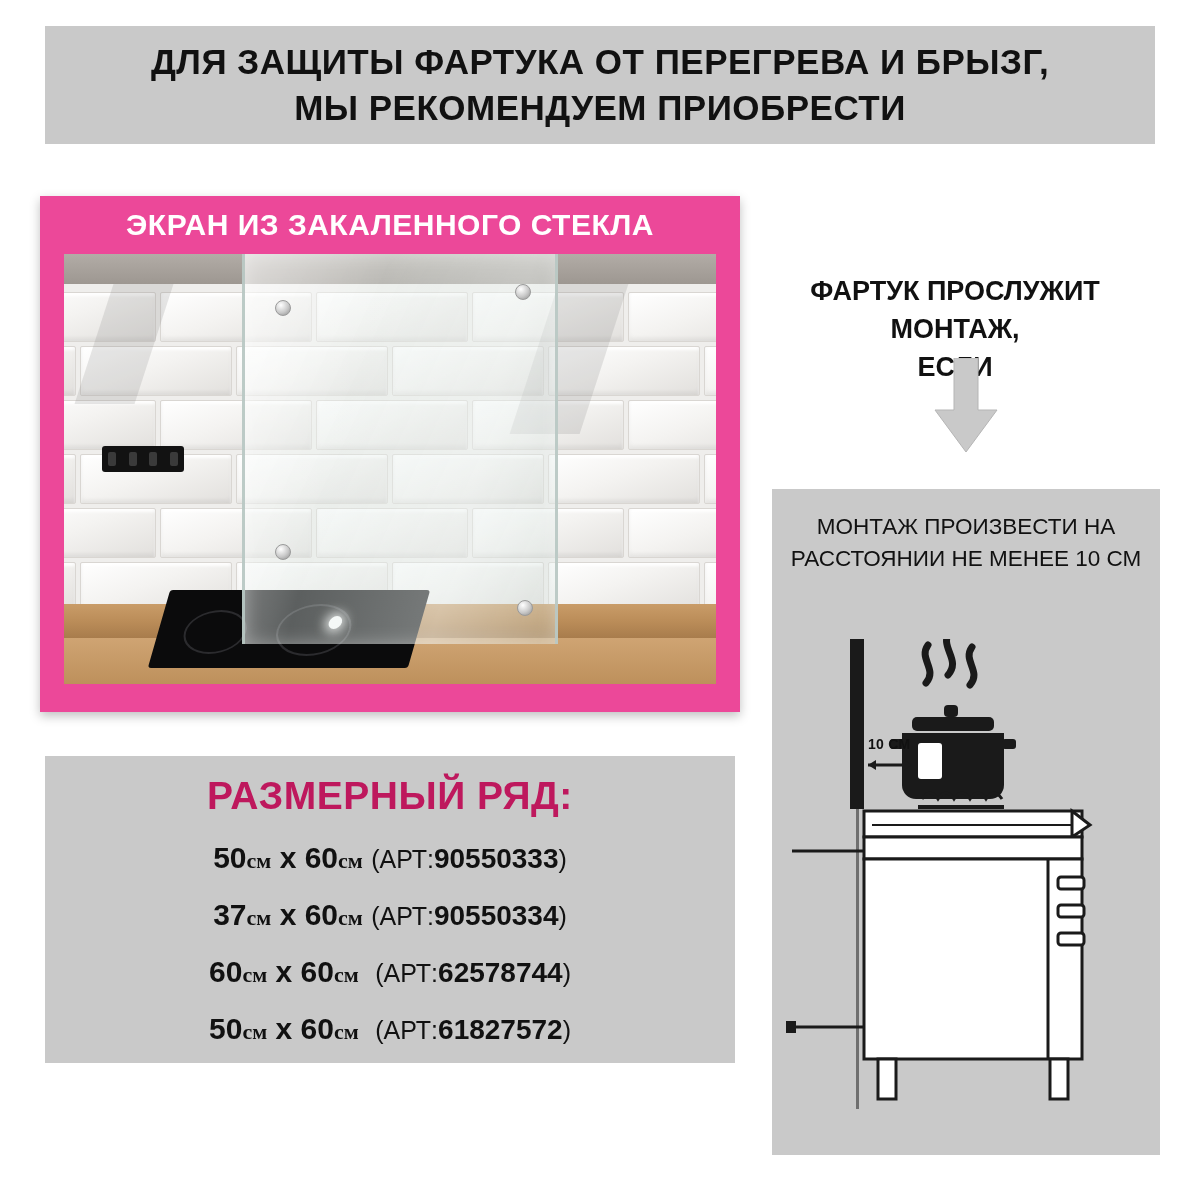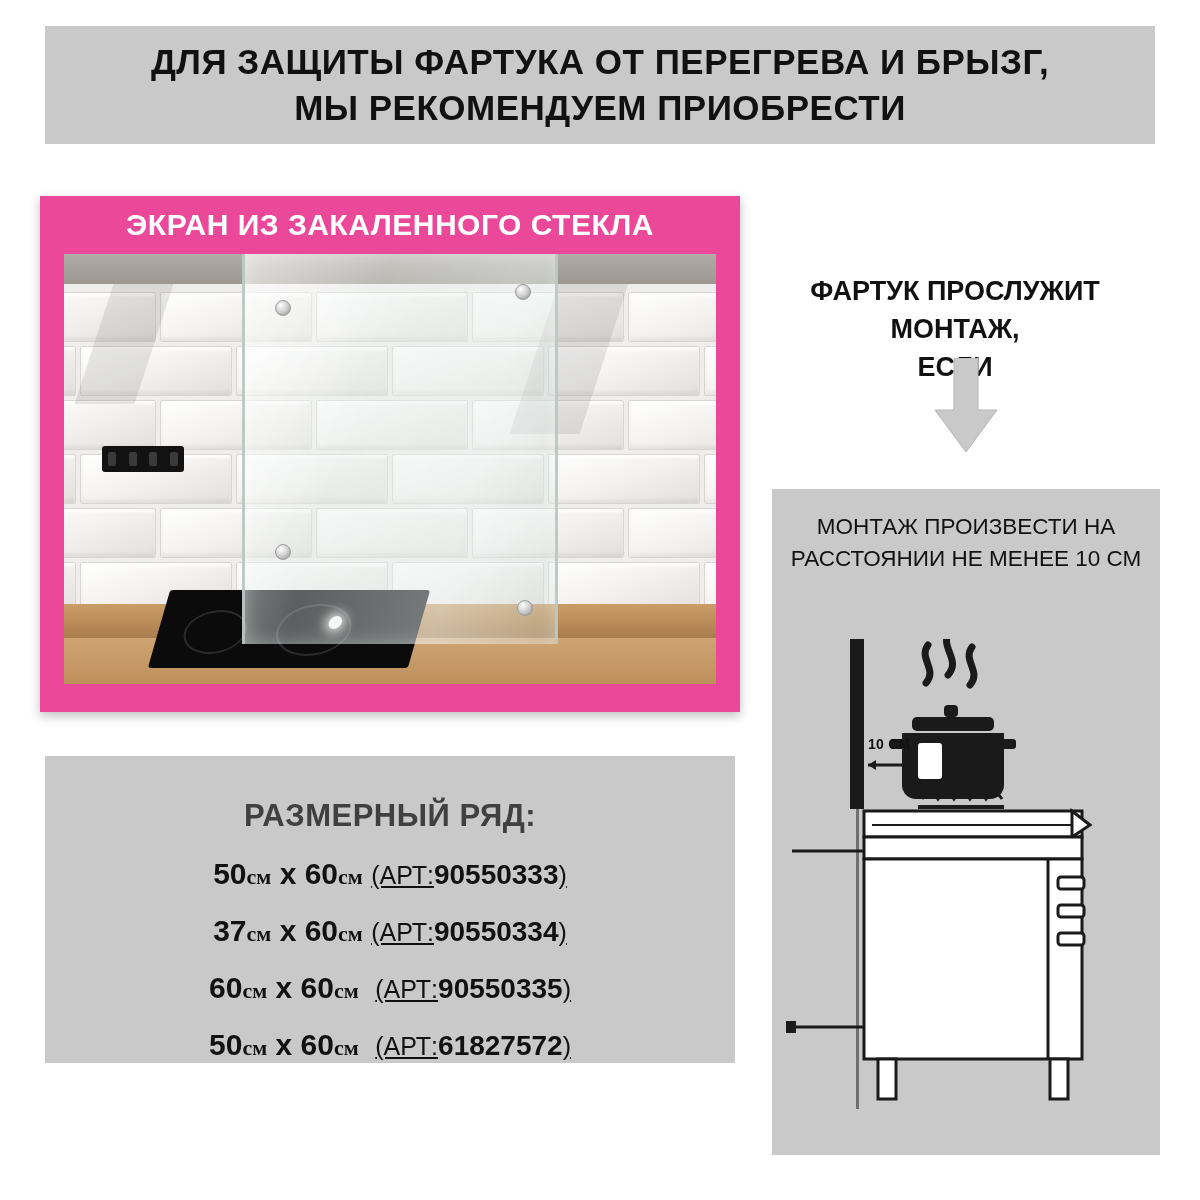--- a/index.html
+++ b/index.html
@@ -144,35 +144,35 @@
   .size-card {
     position: absolute;
     left: 45px;
     top: 756px;
     width: 690px;
     height: 307px;
     background: #c9c9c9;
     text-align: center;
   }
   .size-title {
-    margin-top: 42px;
-    font-size: 31px;
+    margin-top: 18px;
+    font-size: 39px;
     font-weight: bold;
     letter-spacing: 0.5px;
-    color: #404040;
+    color: #be185d;
   }
   .size-row {
     font-size: 30px;
     margin-top: 23px;
     color: #111;
     white-space: nowrap;
   }
   .size-row .dim { font-weight: bold; }
   .size-row .unit { font-size: 22px; font-weight: bold; font-family: Liberation Serif, serif; }
-  .size-row .art-label { font-size: 25px; text-decoration: underline; }
+  .size-row .art-label { font-size: 25px; }
   .size-row .art-num { font-weight: bold; font-size: 28px; text-align: center; }
 
   
   .right-head {
     position: absolute;
     left: 745px;
     top: 272px;
     width: 420px;
     text-align: center;
     font-size: 27px;
@@ -315,21 +315,21 @@
     <span class="dim">37</span><span class="unit">см</span>
     <span class="dim">х</span>
     <span class="dim">60</span><span class="unit">см</span>
     <span class="art-label">(АРТ:</span><span class="art-num">90550334</span><span class="art-label">)</span>
   </div>
 
   <div class="size-row">
     <span class="dim">60</span><span class="unit">см</span>
     <span class="dim">х</span>
     <span class="dim">60</span><span class="unit">см</span>
-    &nbsp;<span class="art-label">(АРТ:</span><span class="art-num">90550335</span><span class="art-label">)</span>
+    &nbsp;<span class="art-label">(АРТ:</span><span class="art-num">62578744</span><span class="art-label">)</span>
   </div>
 
   <div class="size-row">
     <span class="dim">50</span><span class="unit">см</span>
     <span class="dim">х</span>
     <span class="dim">60</span><span class="unit">см</span>
     &nbsp;<span class="art-label">(АРТ:</span><span class="art-num">61827572</span><span class="art-label">)</span>
   </div>
 </div>
 

